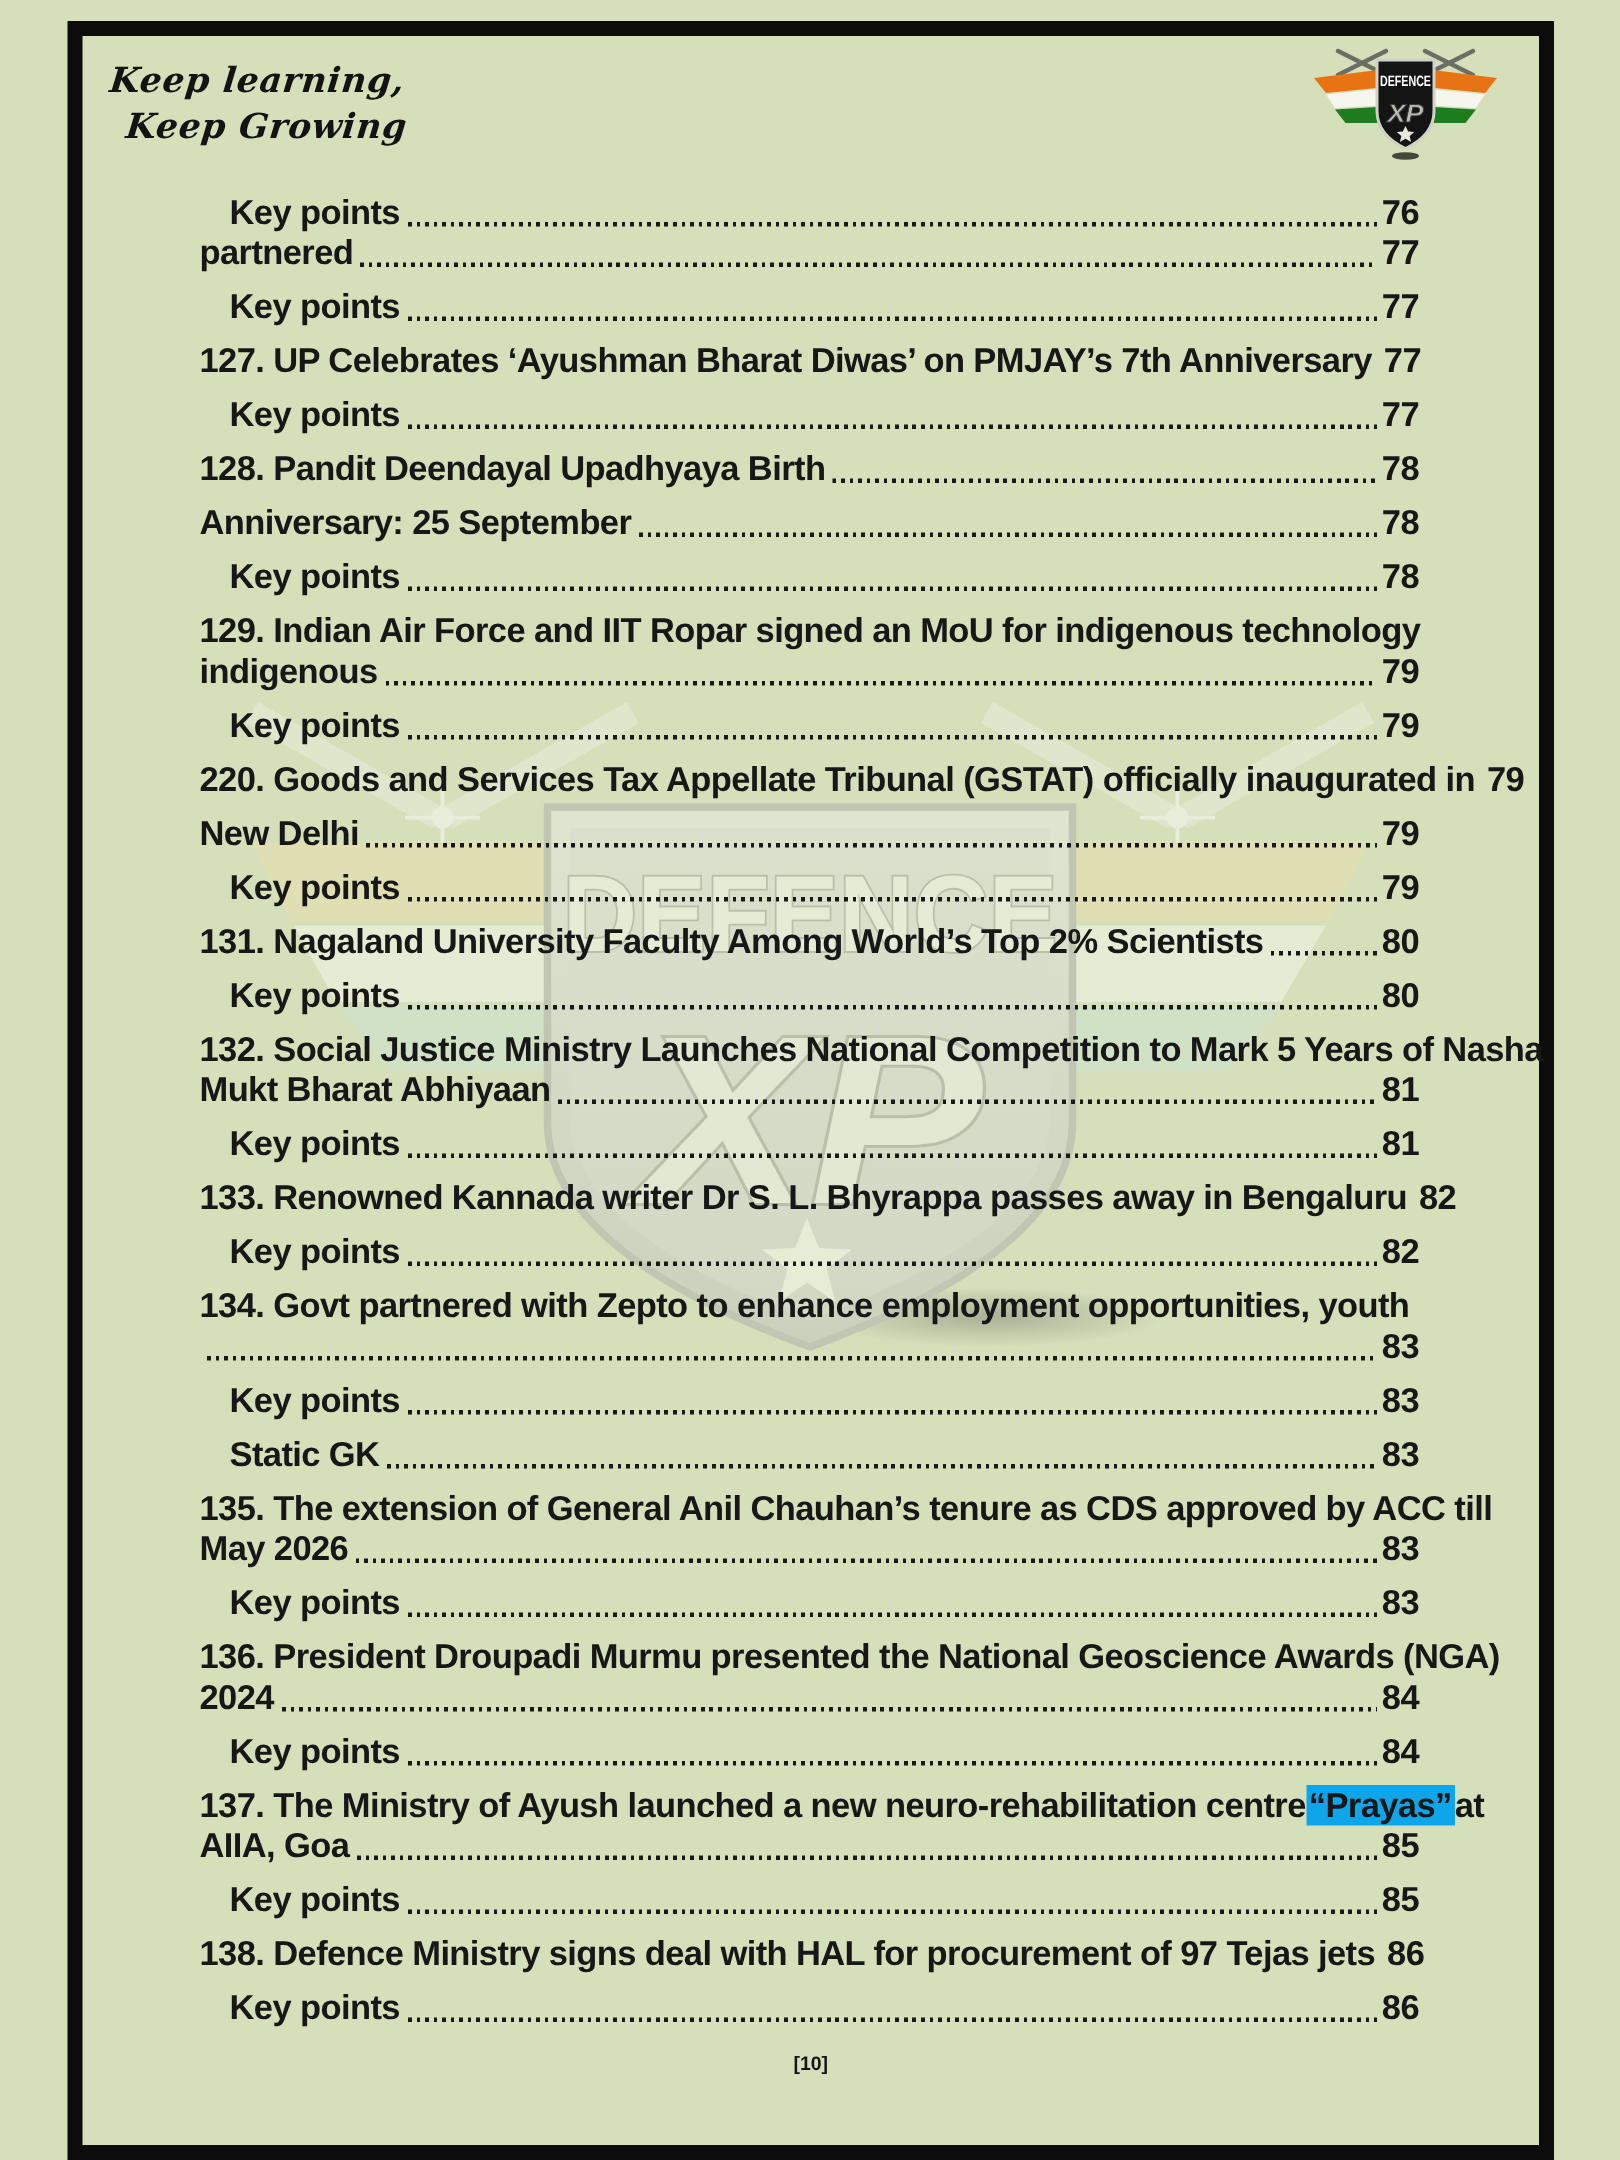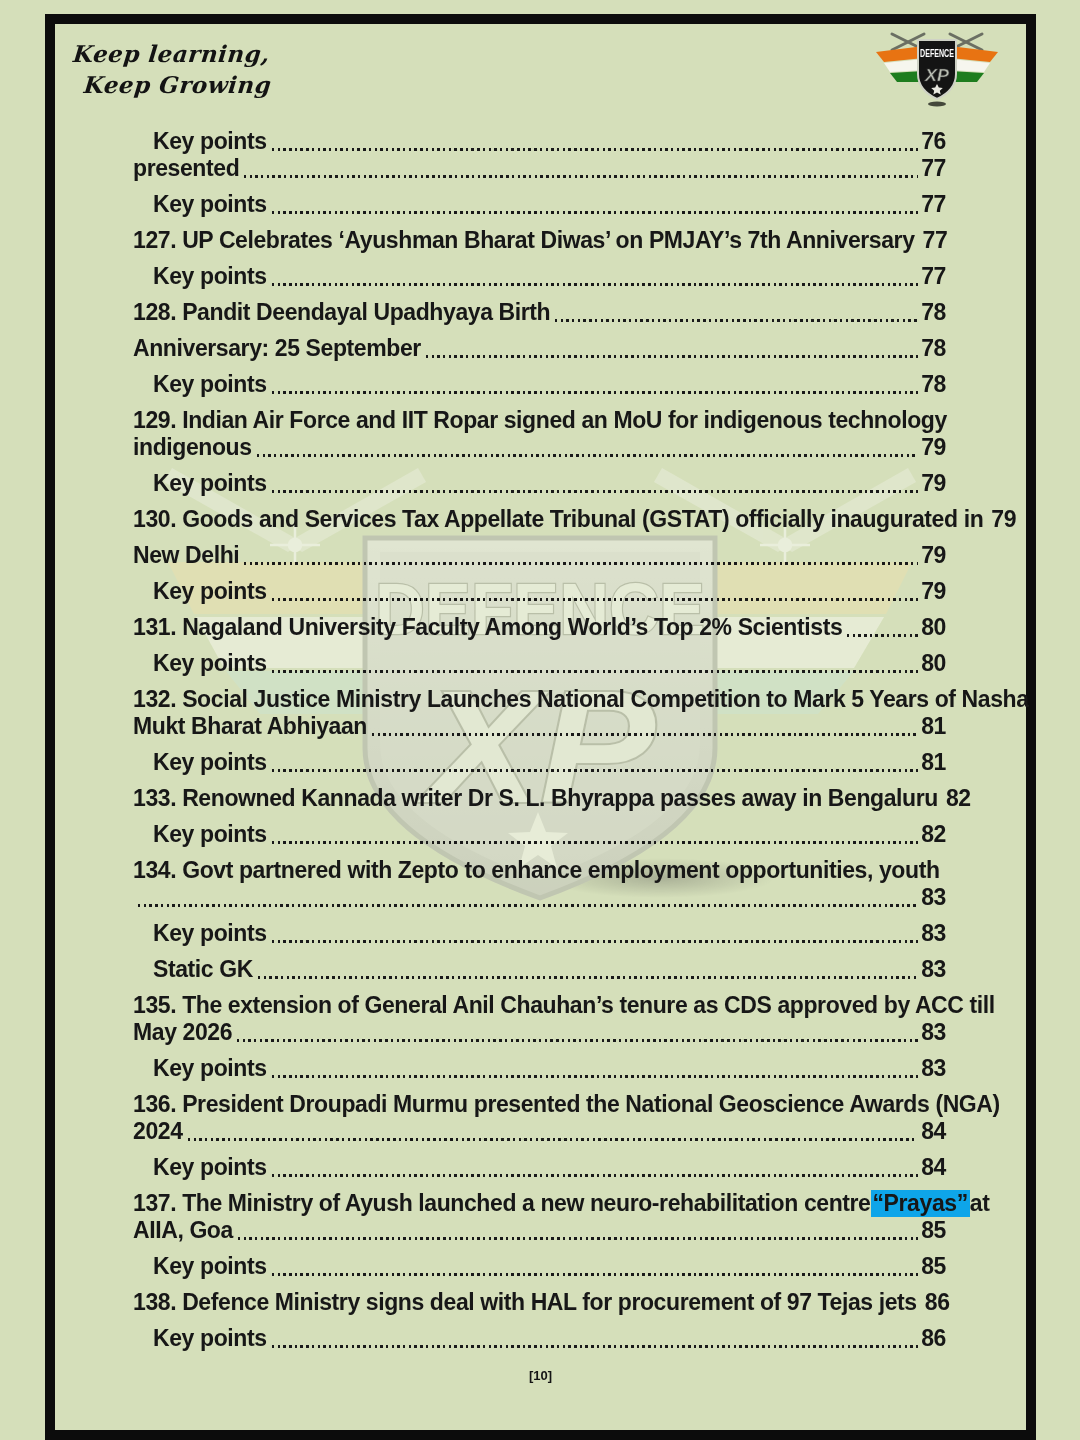--- a/index.html
+++ b/index.html
@@ -125,21 +125,21 @@
     </svg>
   </div>
 
   <div class="toc" id="toc-rows">
       <div class="toc-row sub">
     <span class="toc-text">Key points</span>
     <span class="dots"></span>
     <span class="pageno">76</span>
   </div>
       <div class="toc-row">
-    <span class="toc-text">presented</span>
+    <span class="toc-text">partnered</span>
     <span class="dots"></span>
     <span class="pageno">77</span>
   </div>
       <div class="toc-row sub gap">
     <span class="toc-text">Key points</span>
     <span class="dots"></span>
     <span class="pageno">77</span>
   </div>
       <div class="toc-row gap">
     <span class="toc-text">127. UP Celebrates ‘Ayushman Bharat Diwas’ on PMJAY’s 7th Anniversary</span>
@@ -174,21 +174,21 @@
     <span class="toc-text">indigenous</span>
     <span class="dots"></span>
     <span class="pageno">79</span>
   </div>
       <div class="toc-row sub gap">
     <span class="toc-text">Key points</span>
     <span class="dots"></span>
     <span class="pageno">79</span>
   </div>
       <div class="toc-row gap">
-    <span class="toc-text">130. Goods and Services Tax Appellate Tribunal (GSTAT) officially inaugurated in</span>
+    <span class="toc-text">220. Goods and Services Tax Appellate Tribunal (GSTAT) officially inaugurated in</span>
     <span class="dots"></span>
     <span class="pageno">79</span>
   </div>
       <div class="toc-row gap">
     <span class="toc-text">New Delhi</span>
     <span class="dots"></span>
     <span class="pageno">79</span>
   </div>
       <div class="toc-row sub gap">
     <span class="toc-text">Key points</span>

